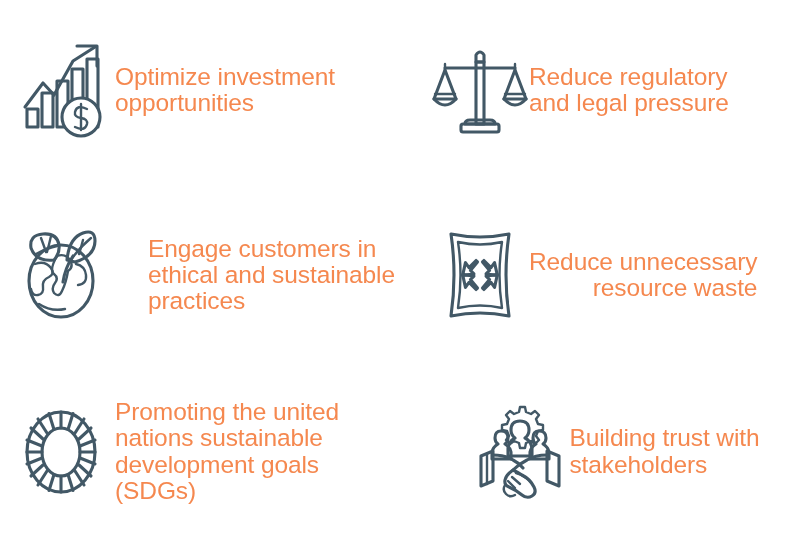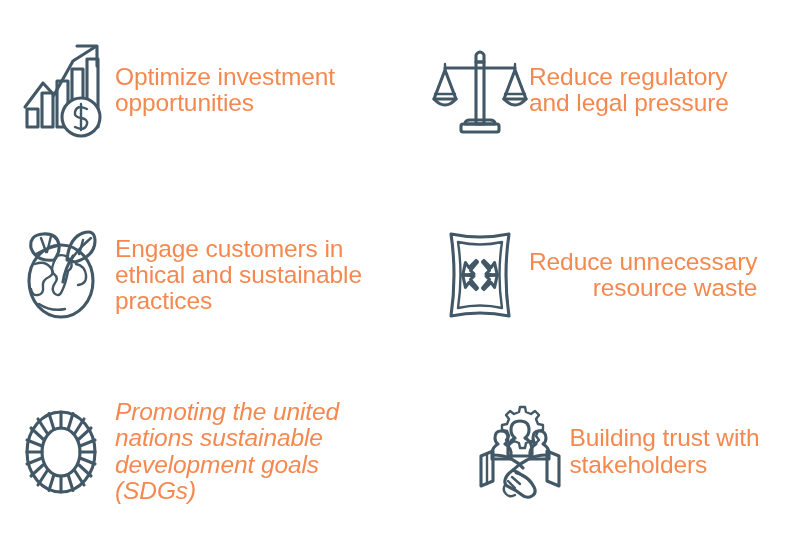--- a/index.html
+++ b/index.html
@@ -69,23 +69,23 @@
     line-height: 1.07;
     letter-spacing: -0.1px;
     white-space: pre-line;
     padding-left: 1px;
     font-weight: 400;
   }
 
   
   .cell-1 { grid-column: 1; grid-row: 1; }
   .cell-2 { grid-column: 2; grid-row: 1; }
-  .cell-3 { grid-column: 1; grid-row: 2; }
+  .cell-3 { grid-column: 1; grid-row: 2; gap: 33px; }
   .cell-4 { grid-column: 2; grid-row: 2; text-align: right; }
-  .cell-5 { grid-column: 1; grid-row: 3; font-style: italic; }
+  .cell-5 { grid-column: 1; grid-row: 3; }
   .cell-6 { grid-column: 2; grid-row: 3; justify-content: center; }
 
   .cell-2, .cell-4, .cell-6 { padding-left: 32px; }
 </style>
 </head>
 <body>
 
 <div class="benefits-grid">
 
   <div class="benefit-item cell-1">

